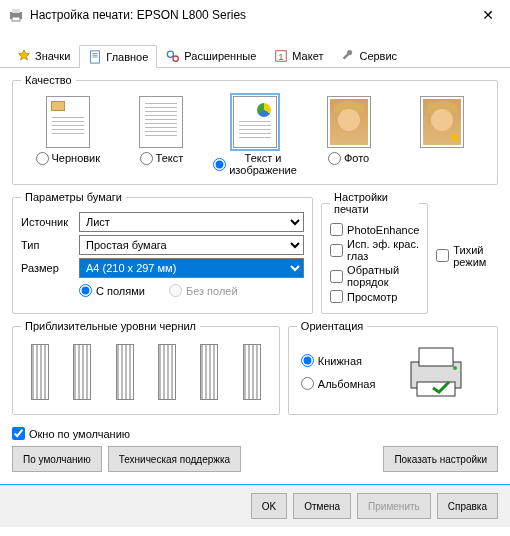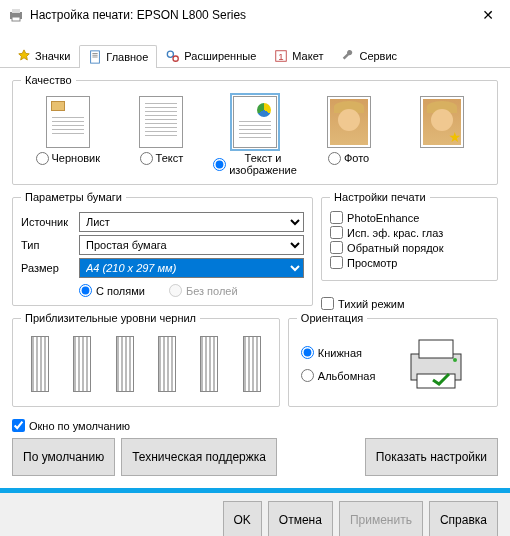--- a/index.html
+++ b/index.html
@@ -21,41 +21,41 @@
 .qthumb.sel { outline: 2px solid #76b3e0; outline-offset: 1px; }
 .qradio { display: flex; align-items: center; gap: 3px; text-align: center; }
 .qradio input { margin: 0; }
 .qlabel { text-align: center; line-height: 1.1; }
 .row2 { display: flex; gap: 8px; }
 .paper { flex: 1.6; }
 .printset { flex: 1; }
 .form-row { display: flex; align-items: center; margin: 3px 0; }
 .form-row label { width: 58px; }
 select { flex: 1; height: 20px; border: 1px solid #7a7a7a; background: #fff; font-size: 11px; padding: 0 2px; }
-select.hl { background: #0078d7; color: #fff; font-style: italic; }
+select.hl { background: #0078d7; color: #fff; }
 .check { display: flex; align-items: center; gap: 4px; margin: 2px 0; }
 .check input { margin: 0; }
 .margin-radios { display: flex; gap: 24px; margin-top: 6px; padding-left: 58px; }
 .margin-radios .r { display: flex; align-items: center; gap: 4px; }
 .margin-radios .disabled { color: #999; }
 .quiet { margin-top: 2px; }
 .row3 { display: flex; gap: 8px; }
 .ink { flex: 1.3; }
 .orient { flex: 1; }
 .inkbars { display: flex; gap: 8px; justify-content: space-around; padding: 6px 2px; }
 .inkbar { width: 18px; height: 56px; border: 1px solid #888; background: repeating-linear-gradient(90deg, #bbb 0 2px, #fff 2px 4px); }
 .orient-body { display: flex; align-items: center; gap: 28px; padding: 4px; }
 .orient-radios { display: flex; flex-direction: column; gap: 6px; }
 .printer-svg { width: 70px; height: 60px; }
 .default-row { display: flex; justify-content: flex-start; margin: 4px 0; }
 .btnrow { display: flex; gap: 6px; margin-top: 2px; }
 .btnrow .spacer { flex: 1; }
-button.win { height: 38px; padding: 0 10px; border: 1px solid #adadad; background: #e1e1e1; font-size: 12px; cursor: pointer; }
+button.win { height: 26px; padding: 0 10px; border: 1px solid #adadad; background: #e1e1e1; font-size: 10px; cursor: pointer; }
 button.win:disabled { color: #999; }
-.bottombar { display: flex; justify-content: flex-end; gap: 6px; padding: 8px 12px; border-top: 5px solid #0ea5e9; margin-top: 6px; background: #f0f0f0; }
+.bottombar { display: flex; justify-content: flex-end; gap: 6px; padding: 8px 12px; border-top: 1px solid #0ea5e9; margin-top: 6px; background: #f0f0f0; }
 .thumb-lines { position: absolute; top: 6px; left: 5px; right: 5px; }
 .thumb-lines div { height: 1px; background: #bbb; margin-bottom: 3px; }
 .thumb-img { position: absolute; top: 4px; left: 4px; width: 14px; height: 10px; background: #e8c070; border: 1px solid #c09040; }
 .thumb-piechart { position:absolute; top:6px; right:5px; width:14px; height:14px; border-radius:50%; background: conic-gradient(#f0d000 0 120deg, #3080d0 120deg 240deg, #40a040 240deg 360deg); }
 .thumb-photo { position: absolute; inset: 2px; background: linear-gradient(#d4a060, #e0b878); }
 .thumb-face { position: absolute; top: 12px; left: 50%; transform: translateX(-50%); width: 22px; height: 22px; border-radius: 50%; background: #f0c890; }
 .thumb-hat { position: absolute; top: 4px; left: 50%; transform: translateX(-50%); width: 30px; height: 12px; border-radius: 50% 50% 0 0; background: #d8b060; }
 .star { position:absolute; bottom:2px; right:2px; color:#f0c000; font-size:14px; }
 </style>
 </head>
@@ -207,21 +207,21 @@
             <input type="radio" name="m" checked="" style="">
             <span>С полями</span>
           </div>
         <div class="r disabled">
             <input type="radio" name="m" disabled="" style="">
             <span>Без полей</span>
           </div>
       </div>
     </fieldset>
 
-    <div style="flex:1;display:flex;flex-direction:column;gap:8px">
+    <div style="flex:1;display:flex;flex-direction:row;gap:8px">
       <fieldset class="printset">
         <legend>Настройки печати</legend>
         <div class="check">
             <input type="checkbox" style="">
             <span>PhotoEnhance</span>
           </div>
         <div class="check">
             <input type="checkbox" style="">
             <span>Исп. эф. крас. глаз</span>
           </div>

